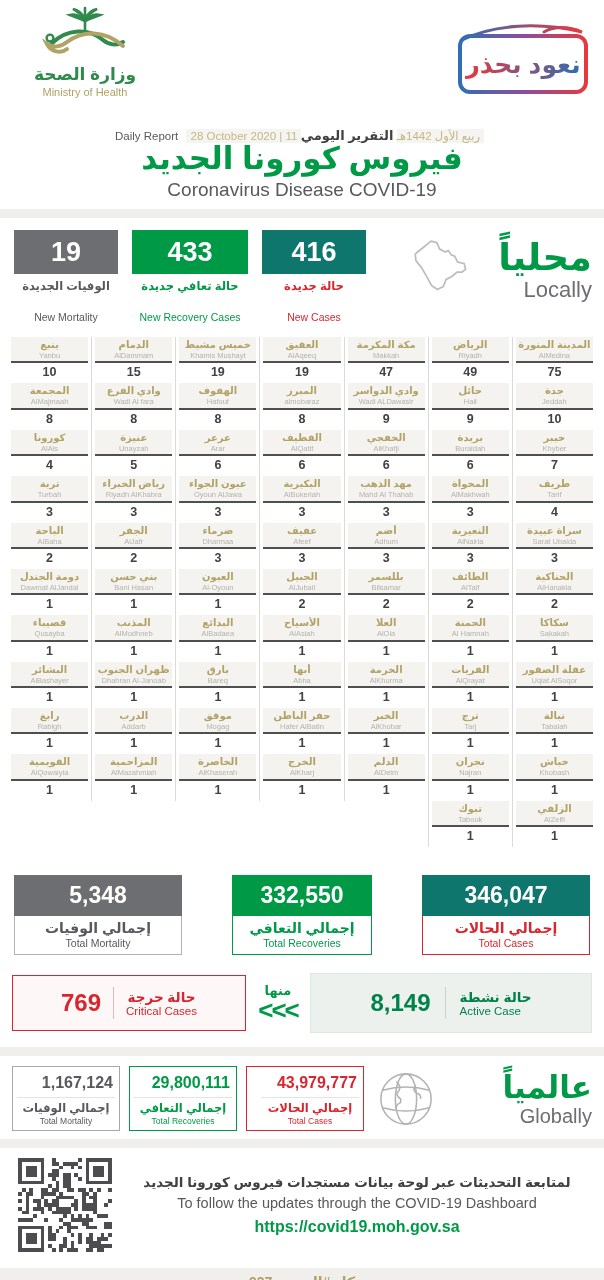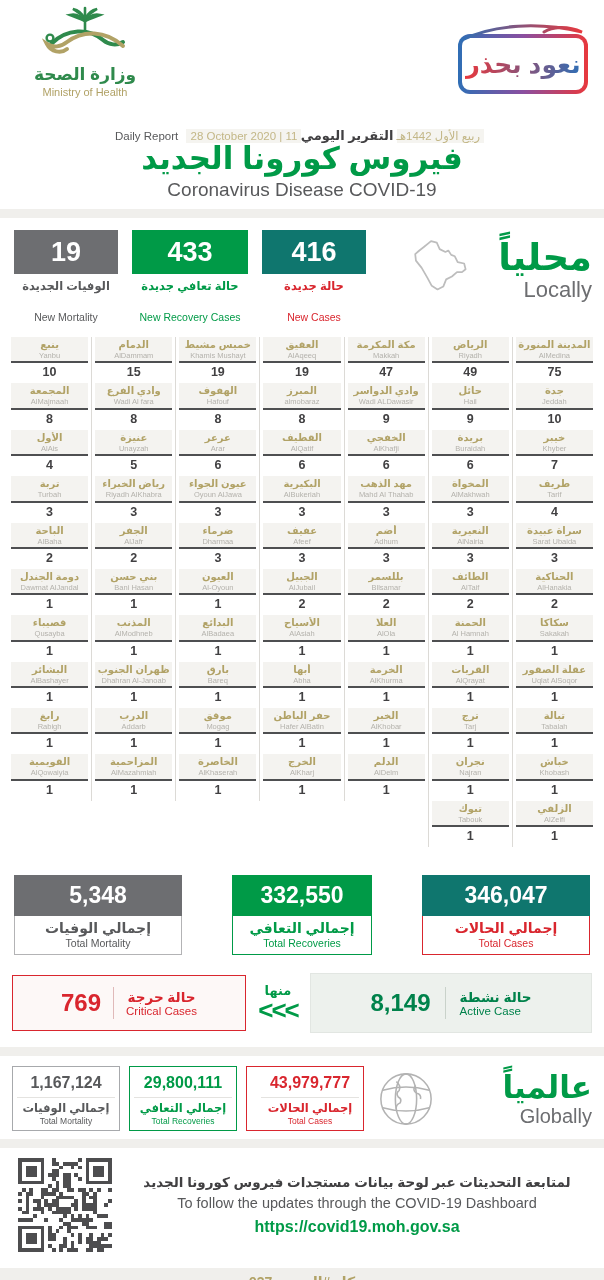--- a/index.html
+++ b/index.html
@@ -78,21 +78,21 @@
   .minha{font-size:13px;font-weight:bold;direction:rtl;}
   .chevrons{font-size:26px;font-weight:bold;letter-spacing:-2px;}
   .active-box{width:280px;height:58px;background:#edf1ed;border:1px solid #e2e6e2;
     display:flex;align-items:center;justify-content:center;gap:14px;color:#00824b;}
   .active-box .vdiv{background:#c9d2ca;}
 
   
   .globally{display:flex;align-items:center;padding:10px 12px 8px;gap:9px;}
   .gbox{width:106px;text-align:center;border:1.5px solid;background:#fff;padding-bottom:4px;}
   .gbox.gray{border-color:#a7a9ac;} .gbox.green{border-color:#009a47;} .gbox.red{border-color:#d9262e;padding-left:10px;}
-  .gb-value{font-size:16px;font-weight:bold;padding:7px 2px 5px;border-bottom:1px solid #e4e3e0;margin:0 4px;}
+  .gb-value{font-size:16px;font-weight:bold;padding:7px 2px 5px;border-bottom:1px solid #e4e3e0;margin:0 4px;text-align:right;}
   .gb-ar{font-size:11.5px;font-weight:bold;margin-top:3px;direction:rtl;}
   .gb-en{font-size:8.5px;margin-top:1px;}
   .glob-title{margin-left:auto;text-align:right;line-height:1.1;}
   .glob-ar{color:#009a47;font-size:31px;font-weight:bold;direction:rtl;}
   .glob-en{color:#6d6e71;font-size:20px;}
   .globe{margin-left:4px;}
 
   
   .qr-section{display:flex;align-items:center;gap:16px;padding:10px 18px 8px;}
   .dash-text{flex:1;text-align:center;}
@@ -192,21 +192,21 @@
         </div>
         <div class="cell">
           <div class="cname">
             <div class="car">المجمعة</div>
             <div class="cen">AlMajmaah</div>
           </div>
           <div class="cval">8</div>
         </div>
         <div class="cell">
           <div class="cname">
-            <div class="car">الأول</div>
+            <div class="car">كورونا</div>
             <div class="cen">AlAis</div>
           </div>
           <div class="cval">4</div>
         </div>
         <div class="cell">
           <div class="cname">
             <div class="car">تربة</div>
             <div class="cen">Turbah</div>
           </div>
           <div class="cval">3</div>

